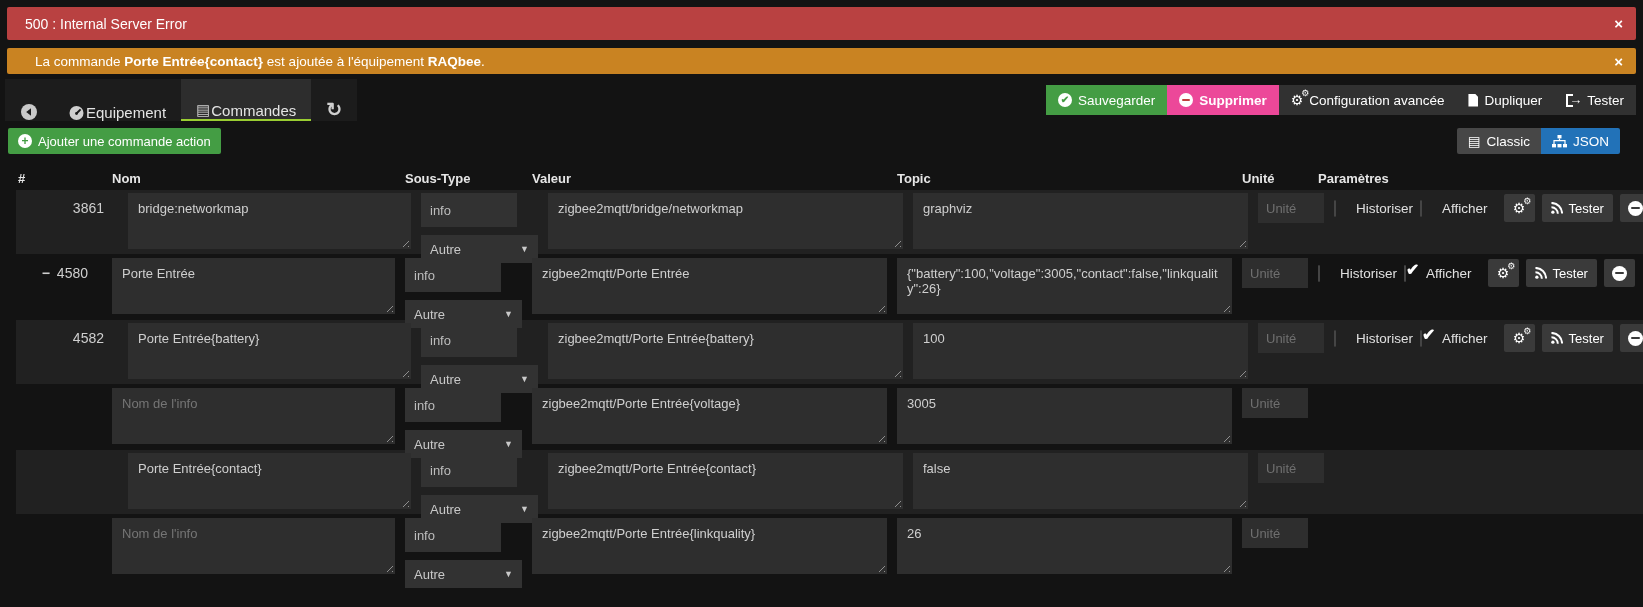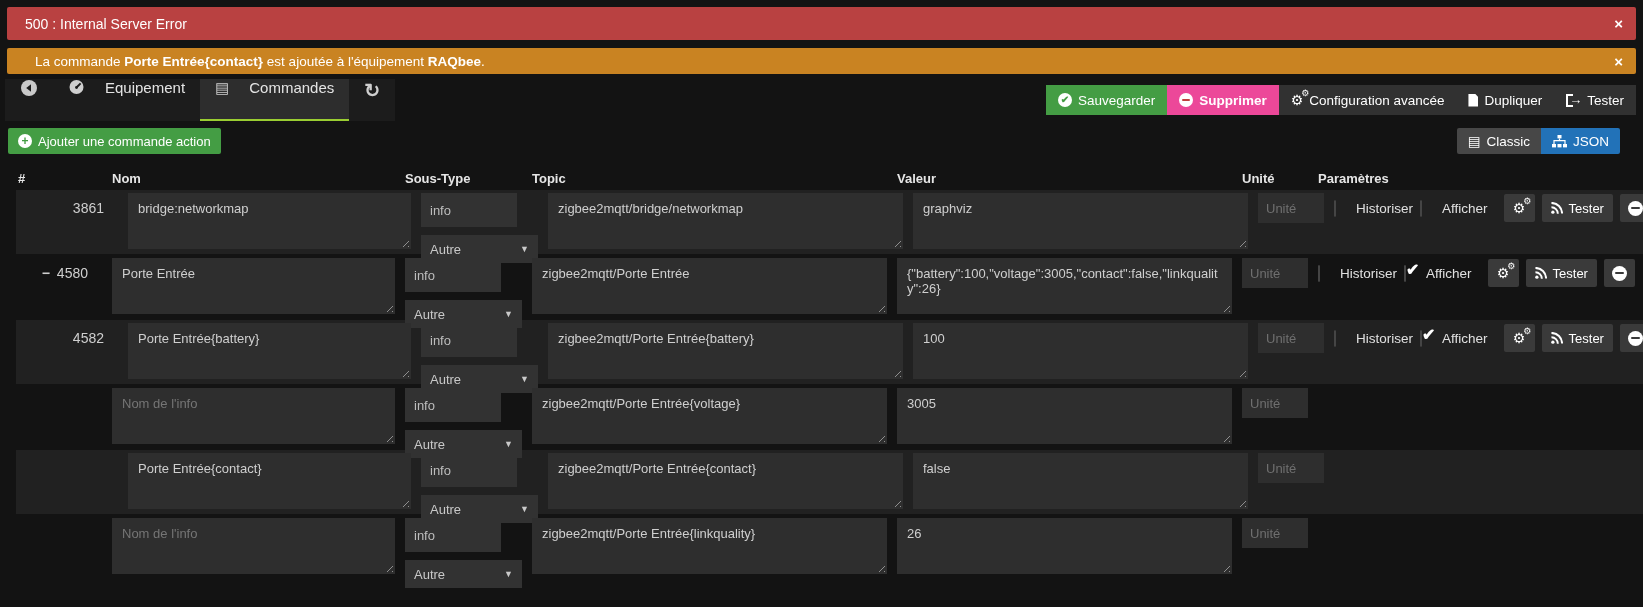--- a/index.html
+++ b/index.html
@@ -9,21 +9,21 @@
   
   .banner { margin:0 7px; display:flex; align-items:center; color:#fff; border-radius:2px; }
   .banner-error { margin-top:7px; height:33px; background:#b94141; font-size:14px; padding-left:18px; }
   .banner-info  { margin-top:8px; height:26px; background:#c98322; font-size:13.5px; padding-left:28px; }
   .banner b { font-weight:700; }
   .banner .close { margin-left:auto; padding:0 13px; font-size:15px; font-weight:700; cursor:pointer; line-height:1; }
 
   
   .nav { display:flex; align-items:stretch; height:42px; margin-top:5px; }
   .tabs { display:flex; background:#1c1c1c; margin-left:5px; }
-  .tab { display:flex; align-items:flex-start; gap:20px; padding:0 15px; font-size:15px; color:#e4e4e4; cursor:pointer; }
+  .tab { display:flex; align-items:flex-end; gap:1px; padding:0 15px; font-size:15px; color:#e4e4e4; cursor:pointer; }
   .tab.active { background:#2d2d2d; border-bottom:2px solid #9acd32; }
   .tab .glyph { font-size:15px; color:#cfcfcf; }
   .refresh-glyph { font-size:19px; font-weight:700; color:#cfcfcf; }
 
   .nav-right { margin-left:auto; display:flex; align-items:center; padding-right:7px; }
   .nbtn { height:30px; display:flex; align-items:center; gap:6px; padding:0 12px; font-size:13.5px; color:#fff; cursor:pointer; white-space:nowrap; }
   .btn-success { background:#449d44; }
   .btn-danger  { background:#ec4899;font-weight:bold; }
   .btn-dark    { background:#313131; }
 
@@ -183,22 +183,22 @@
         </span>
         <span>JSON</span>
       </div>
     </div>
   </div>
 
   <div class="tgrid thead">
     <div class="h-num">#</div>
     <div>Nom</div>
     <div>Sous-Type</div>
+    <div>Valeur</div>
     <div>Topic</div>
-    <div>Valeur</div>
     <div>Unité</div>
     <div>Paramètres</div>
   </div>
 
   <div class="tgrid trow striped">
     <div class="id-cell">
         <span>3861</span>
       </div>
     <div class="ta-wrap"><textarea style="">bridge:networkmap</textarea></div>
     <div class="subtype-cell">

